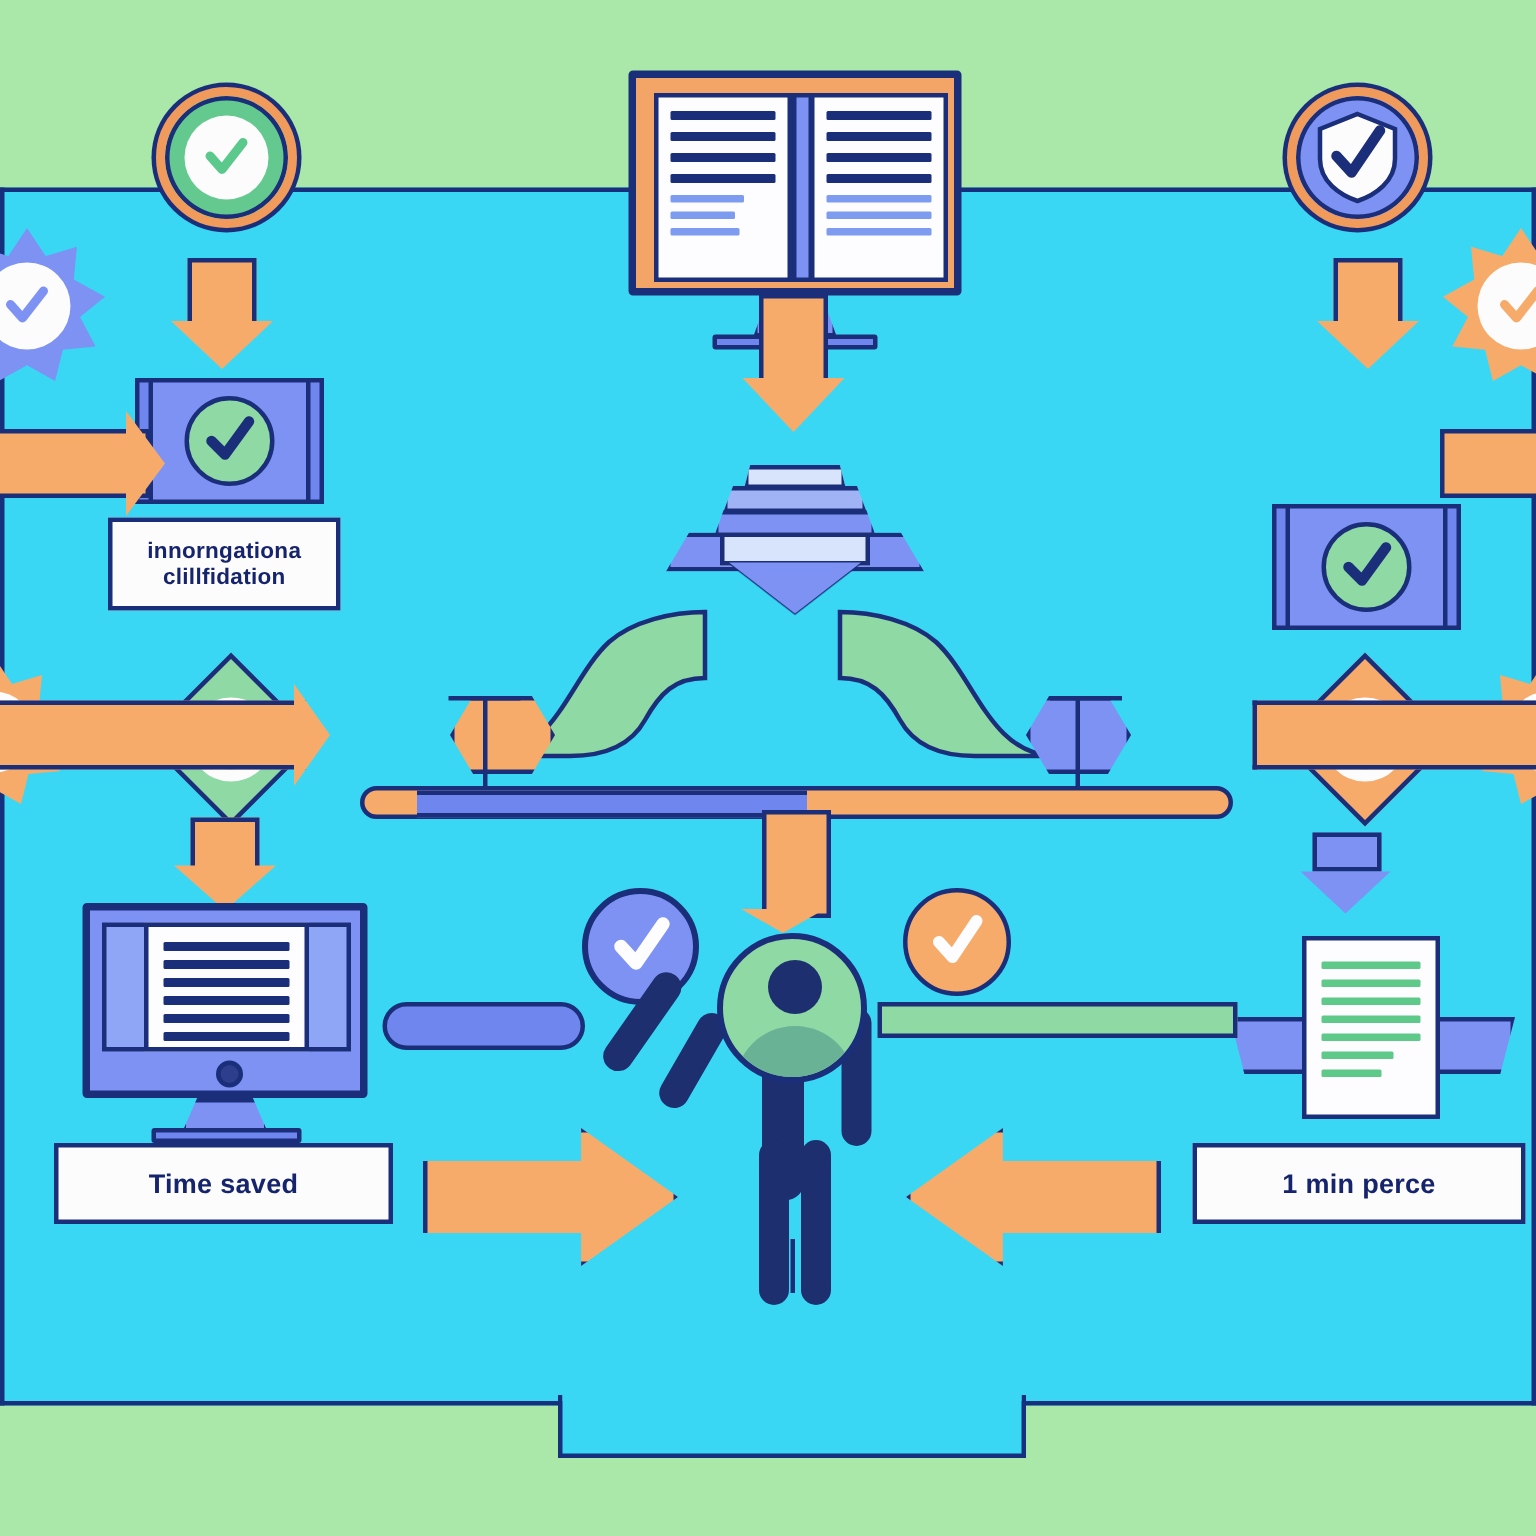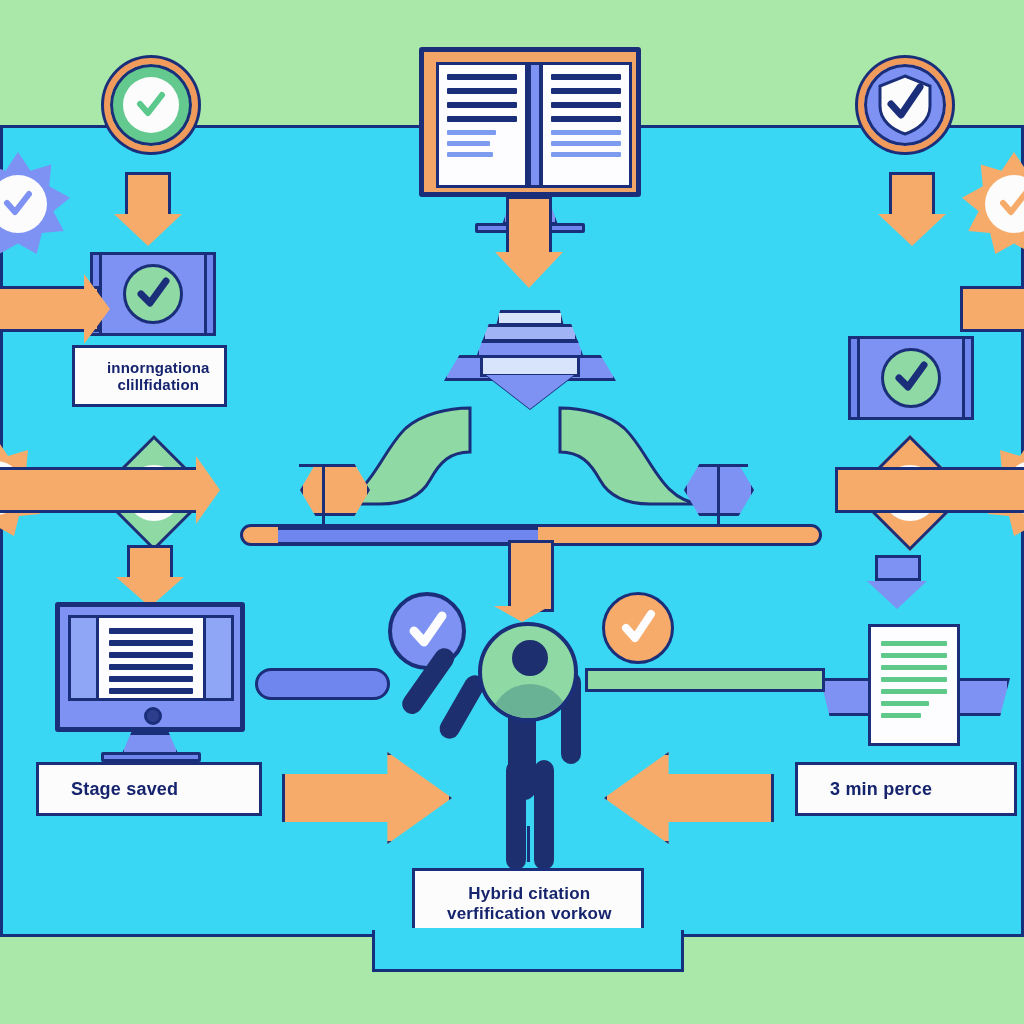--- a/index.html
+++ b/index.html
@@ -32,27 +32,26 @@
     border-bottom:3px solid #16307d;
     box-sizing:border-box;
   }
   #notch-cover{left:375px;top:928px;width:306px;height:6px;background:#3ad7f5;}
 
   
   .label-box{
     background:#fbfcfb;
     border:3px solid #1a2e7a;
     box-sizing:border-box;
-    display:flex;align-items:center;justify-content:flex-start;
+    display:flex;align-items:center;justify-content:center;
     text-align:center;
     font-weight:bold;
     line-height:1.15;
     color:#16246e;
     letter-spacing:.2px;
-    padding-left:32px;
   }
   .label-orange{color:#e8803a;}
 
   
   .arrow-down{
     width:46px;
     background:#f7ab6a;
     border:3px solid #1a2e7a;
     box-sizing:border-box;
   }
@@ -321,21 +320,21 @@
       </div>
       <div class="abs" style="left:84px;top:100px;width:18px;height:18px;border-radius:50%;background:#2d3f8c;border:3px solid #1a2e7a;box-sizing:border-box;"></div>
     </div>
     <div class="abs mon-neck" style="left:66px;top:130px;width:58px;height:24px;clip-path:polygon(18% 0,82% 0,100% 100%,0 100%);"></div>
     <div class="abs mon-base" style="left:46px;top:150px;width:100px;height:10px;"></div>
   </div>
 
   <div class="abs" style="left:255px;top:668px;width:135px;height:32px;background:#6f86ef;border:3px solid #1a2e7a;box-sizing:border-box;border-radius:16px;"></div>
 
   <div class="abs label-box" style="left:36px;top:762px;width:226px;height:54px;font-size:18px;">
-    <span>Stage saved</span>
+    <span>Time saved</span>
   </div>
 
   <div class="abs" style="left:875px;top:555px;width:46px;height:42px;">
     <div style="width:46px;height:26px;background:#7d92f2;border:3px solid #1a2e7a;box-sizing:border-box;"></div>
     <div style="width:0;height:0;border-left:30px solid transparent;border-right:30px solid transparent;border-top:28px solid #7d92f2;margin-left:-8px;"></div>
   </div>
 
   <div class="abs" style="left:820px;top:620px;width:190px;height:130px;">
     <div class="abs" style="left:0;top:58px;width:80px;height:38px;background:#7d92f2;border:3px solid #1a2e7a;box-sizing:border-box;clip-path:polygon(0 0,100% 0,88% 100%,12% 100%);"></div>
     <div class="abs" style="left:108px;top:58px;width:82px;height:38px;background:#7d92f2;border:3px solid #1a2e7a;box-sizing:border-box;clip-path:polygon(0 0,100% 0,88% 100%,12% 100%);"></div>
@@ -344,21 +343,21 @@
       <div class="doc-line green" style="margin-bottom:7px;"></div>
       <div class="doc-line green" style="margin-bottom:7px;"></div>
       <div class="doc-line green" style="margin-bottom:7px;"></div>
       <div class="doc-line green" style="margin-bottom:7px;"></div>
       <div class="doc-line green" style="margin-bottom:7px;width:72%;"></div>
       <div class="doc-line green" style="width:60%;"></div>
     </div>
   </div>
 
   <div class="abs label-box" style="left:795px;top:762px;width:222px;height:54px;font-size:18px;">
-    <span>3 min perce</span>
+    <span>1 min perce</span>
   </div>
 
   <div class="abs" style="left:388px;top:592px;width:78px;height:78px;border-radius:50%;background:#7d92f2;border:4px solid #1a2e7a;box-sizing:border-box;display:flex;align-items:center;justify-content:center;">
     <svg width="48" height="48" viewBox="0 0 48 48">
       <path d="M11 24 L21 35 L39 9" fill="none" stroke="#fdfdff" stroke-width="9" stroke-linecap="round" stroke-linejoin="round"></path>
     </svg>
   </div>
   <div class="abs" style="left:440px;top:650px;width:20px;height:76px;background:#1d2f6e;border-radius:10px;transform:rotate(35deg);transform-origin:top center;"></div>
 
   <div class="abs" style="left:602px;top:592px;width:72px;height:72px;border-radius:50%;background:#f7ab6a;border:3px solid #1a2e7a;box-sizing:border-box;display:flex;align-items:center;justify-content:center;">
@@ -377,21 +376,17 @@
     <div class="abs" style="left:30px;top:14px;width:36px;height:36px;border-radius:50%;background:#1d2f6e;"></div>
     <div class="abs" style="left:8px;top:58px;width:80px;height:52px;border-radius:40px 40px 0 0;background:#69b295;"></div>
   </div>
 
   <div class="abs" style="left:585px;top:668px;width:240px;height:24px;background:#8ed9a4;border:3px solid #1a2e7a;box-sizing:border-box;"></div>
 
   <div class="abs big-arrow-right" style="left:282px;top:752px;"></div>
   <div class="abs big-arrow-left" style="left:604px;top:752px;"></div>
 
   <div class="abs" style="left:527px;top:826px;width:3px;height:36px;background:#1a2e7a;"></div>
-  <div class="abs label-box" style="left:412px;top:868px;width:232px;height:72px;font-size:17px;">
-    <span style="white-space:pre-line;">Hybrid citation
-verfification vorkow</span>
-  </div>
 
   <div class="abs" id="panel-notch"></div>
   <div class="abs" id="notch-cover"></div>
 
 </div>
 
 </body></html>

